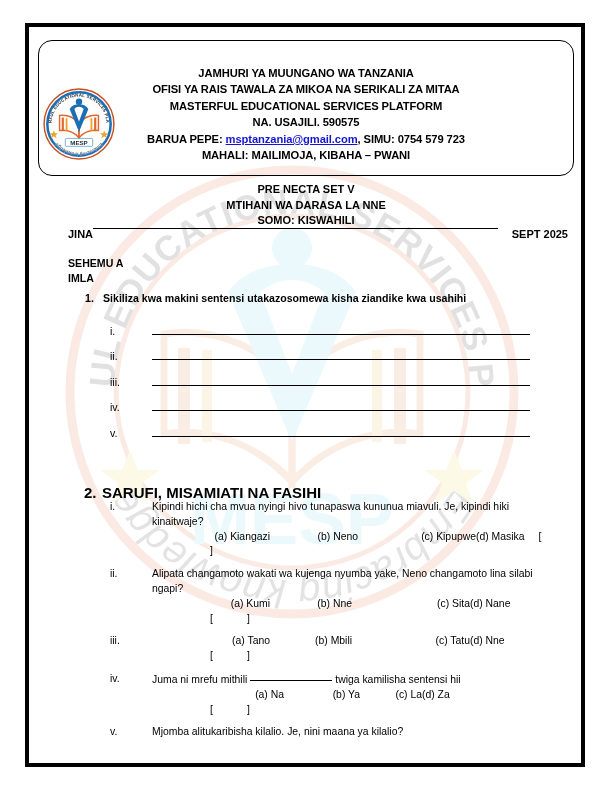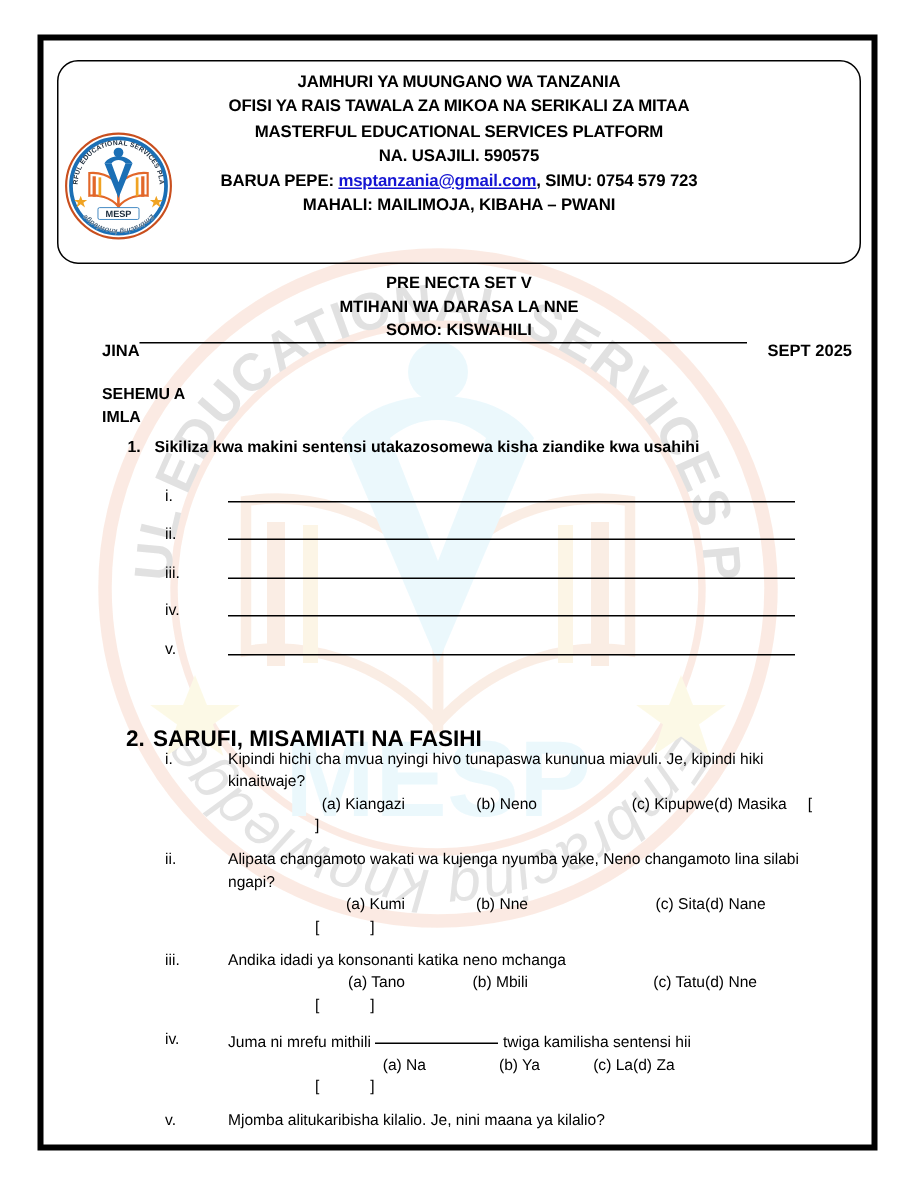--- a/index.html
+++ b/index.html
@@ -64,21 +64,21 @@
     height: 136px;
     border: 1.6px solid #000000;
     border-radius: 14px;
     box-sizing: border-box;
     background: transparent;
     z-index: 3;
   }
   .header-text {
     position: absolute;
     left: 0;
-    top: 6px;
+    top: 24px;
     width: 100%;
     text-align: center;
     font-weight: bold;
     font-size: 11.2px;
     line-height: 16.4px;
     letter-spacing: -0.1px;
   }
   .header-text div { white-space: nowrap; }
   .email-link {
     color: #1414d2;
@@ -420,21 +420,20 @@
         <span class="q-body">
           <span class="q-stem">Alipata changamoto wakati wa kujenga nyumba yake, Neno changamoto lina silabi ngapi?</span>
           <span class="q-opts opts-w2"><span class="opt opt-a">(a) Kumi</span><span class="opt opt-b">(b) Nne</span><span class="opt opt-c">(c) Sita</span><span class="opt opt-d">(d) Nane</span></span>
           <span class="q-brackets"><span>[</span><span class="brk-gap"></span><span>]</span></span>
         </span>
       </div>
 
       <div class="qitem">
         <span class="q-rn">iii.</span>
         <span class="q-body">
-          <span class="q-stem">Andika idadi ya konsonanti katika neno mchanga</span>
           <span class="q-opts opts-w2"><span class="opt opt-a">(a) Tano</span><span class="opt opt-b">(b) Mbili</span><span class="opt opt-c">(c) Tatu</span><span class="opt opt-d">(d) Nne</span></span>
           <span class="q-brackets"><span>[</span><span class="brk-gap"></span><span>]</span></span>
         </span>
       </div>
 
       <div class="qitem">
         <span class="q-rn">iv.</span>
         <span class="q-body">
           <span class="q-stem"><span>Juma ni mrefu mithili</span><span class="blank-inline"></span><span>twiga kamilisha sentensi hii</span></span>
           <span class="q-opts opts-w4"><span class="opt opt-a">(a) Na</span><span class="opt opt-b">(b) Ya</span><span class="opt opt-c">(c) La</span><span class="opt opt-d">(d) Za</span></span>

